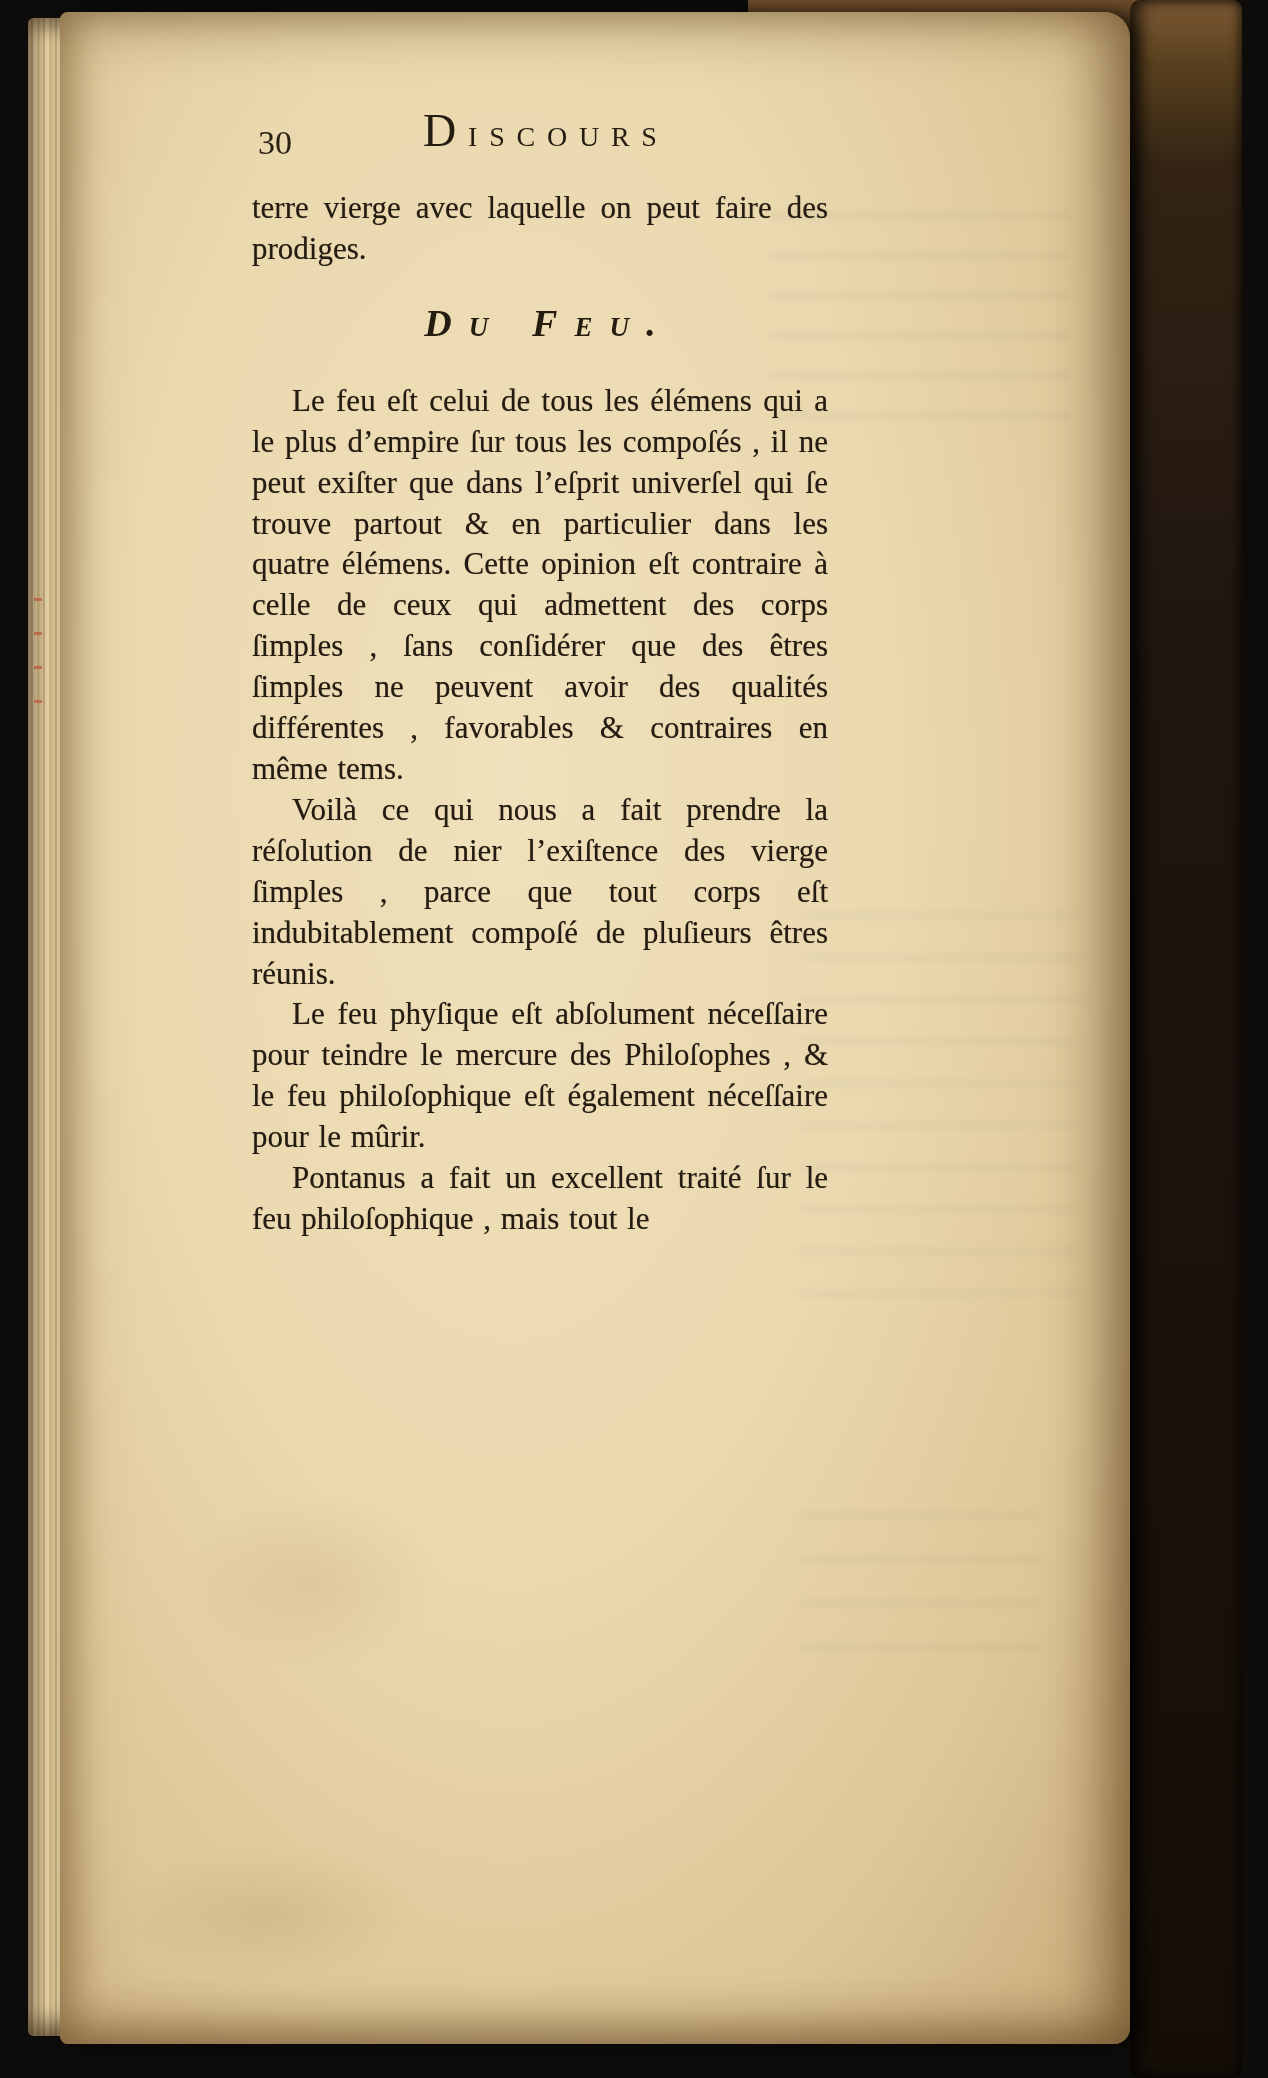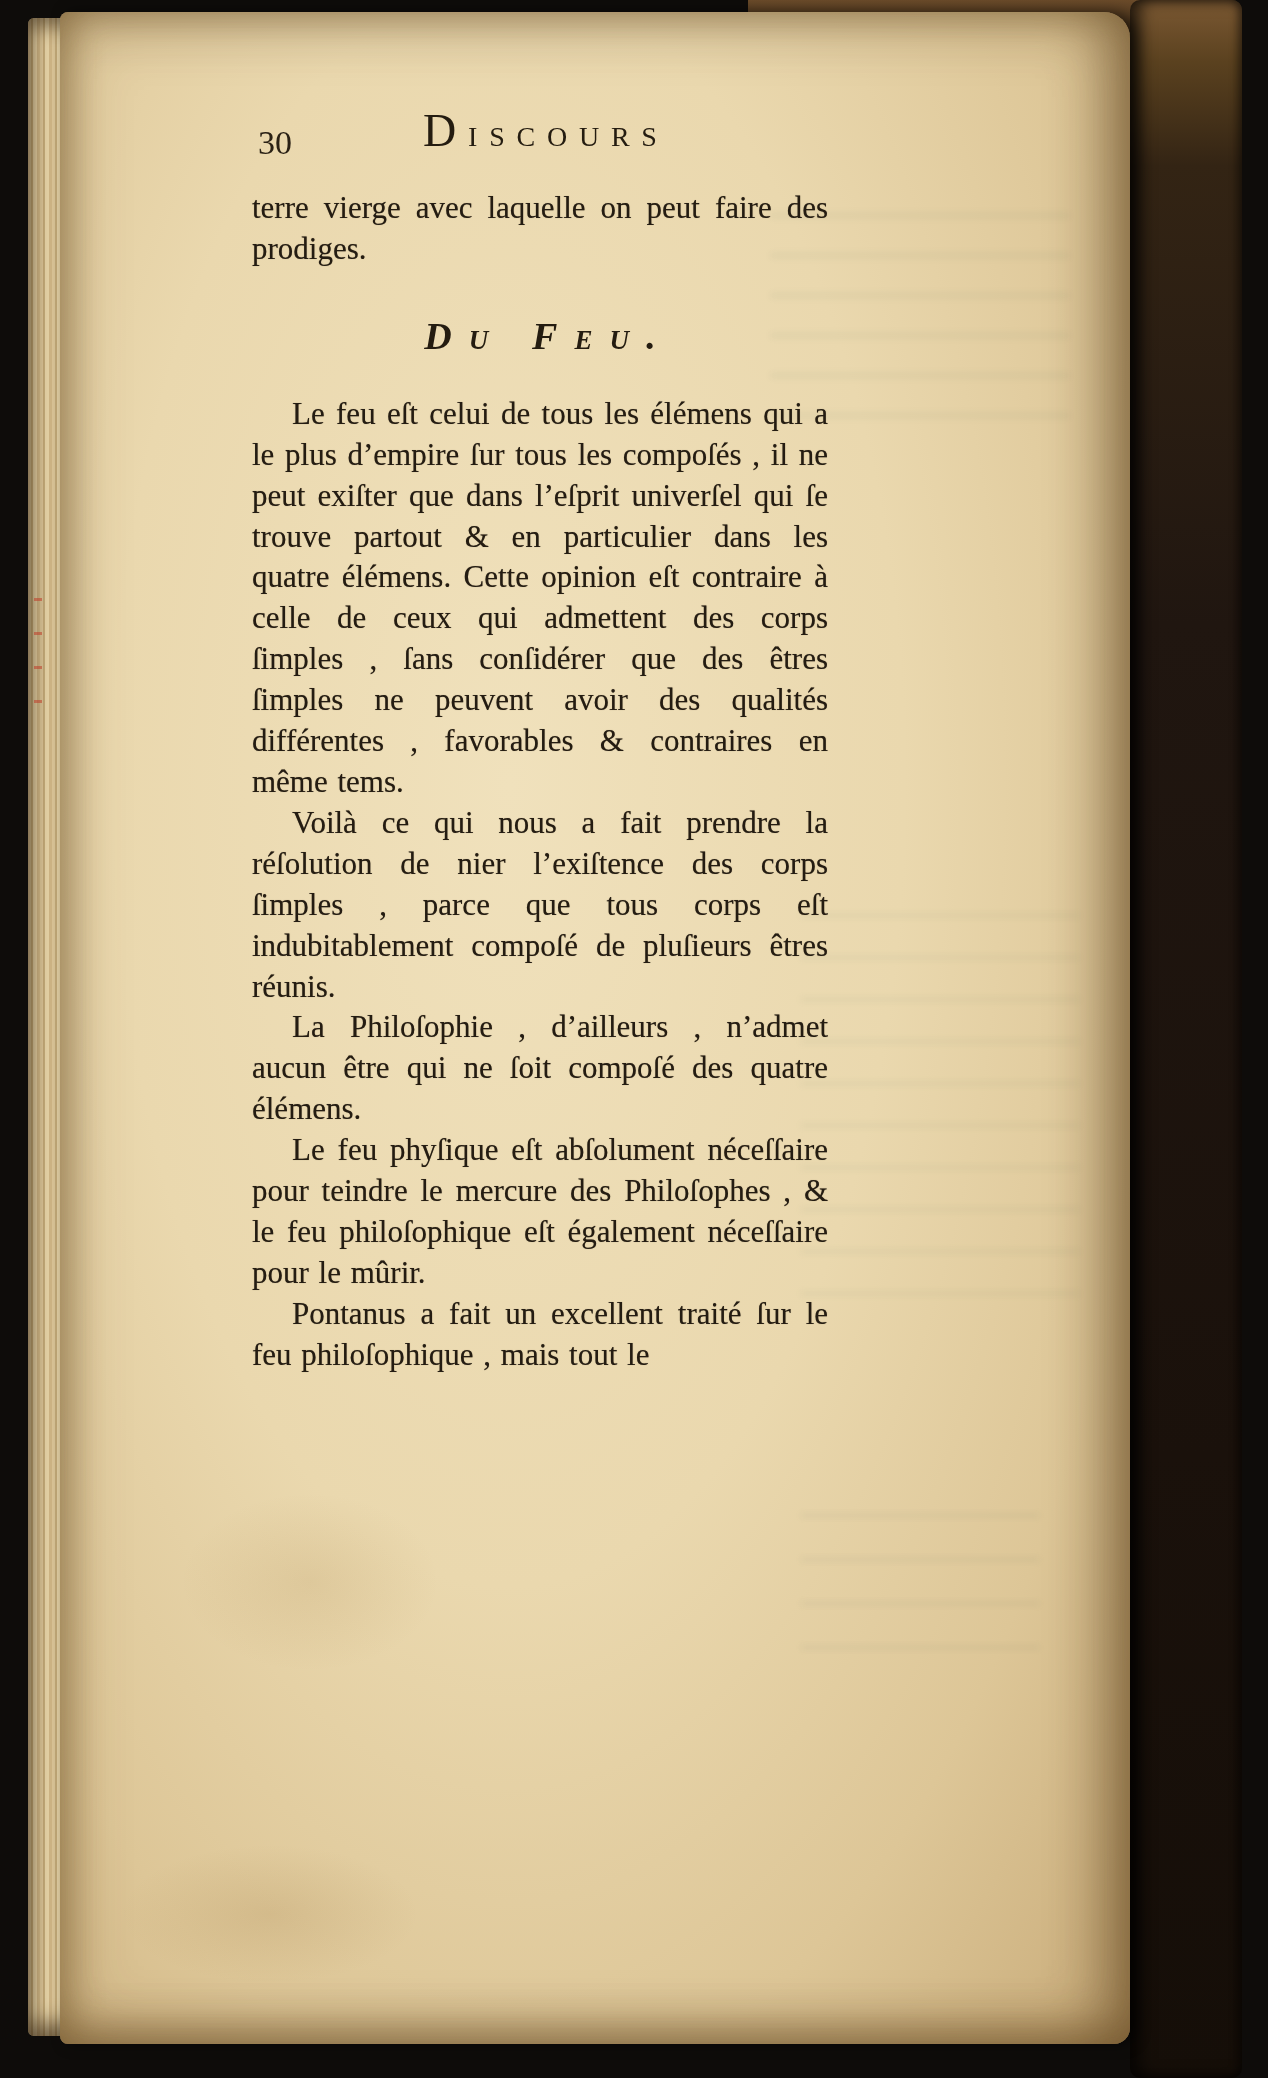--- a/index.html
+++ b/index.html
@@ -75,21 +75,21 @@
   .pagenum{
     position:absolute;left:6px;top:12px;font-size:34px;color:#2a2115;margin-top:8px;
   }
   .running-title{
     display:block;text-align:center;font-size:28px;letter-spacing:.42em;
     color:#241c10;text-indent:.42em;
   }
   .running-title::first-letter{font-size:46px;}
 
   .section-heading{
-    margin:44px 0 36px;text-align:center;
+    margin:31px 0 36px;text-align:center;
     font-style:italic;font-variant:small-caps;font-weight:600;
     font-size:38px;letter-spacing:.45em;text-indent:.45em;color:#241c10;
   }
 
   .para{
     margin:0;font-size:31px;line-height:1.32;text-align:justify;
     text-indent:40px;word-spacing:2px;color:#241c12;
     text-shadow:0 0 .7px rgba(45,34,16,.55);
   }
   .para.cont{text-indent:0;}
@@ -116,22 +116,21 @@
       <div class="header">
         <span class="pagenum">30</span>
         <span class="running-title">DISCOURS</span>
       </div>
 
       <p class="para cont">terre vierge avec laquelle on peut faire des prodiges.</p>
 
       <h2 class="section-heading">Du Feu.</h2>
 
       <p class="para">Le feu eſt celui de tous les élémens qui a le plus d’empire ſur tous les compoſés , il ne peut exiſter que dans l’eſprit univerſel qui ſe trouve partout &amp; en particulier dans les quatre élémens. Cette opinion eſt contraire à celle de ceux qui admettent des corps ſimples , ſans conſidérer que des êtres ſimples ne peuvent avoir des qualités différentes , favorables &amp; contraires en même tems.</p>
-      <p class="para">Voilà ce qui nous a fait prendre la réſolution de nier l’exiſtence des corps ſimples , parce que tous corps eſt indubitablement compoſé de pluſieurs êtres réunis.</p>
-      <p class="para">La Philoſophie , d’ailleurs , n’admet aucun être qui ne ſoit compoſé des quatre élémens.</p>
+      <p class="para">Voilà ce qui nous a fait prendre la réſolution de nier l’exiſtence des vierge ſimples , parce que tout corps eſt indubitablement compoſé de pluſieurs êtres réunis.</p>
       <p class="para">Le feu phyſique eſt abſolument néceſſaire pour teindre le mercure des Philoſophes , &amp; le feu philoſophique eſt également néceſſaire pour le mûrir.</p>
       <p class="para">Pontanus a fait un excellent traité ſur le feu philoſophique , mais tout le</p>
 
     </div>
   </div>
 
   <div class="red-marks"></div>
 </div>
 
 </body></html>

